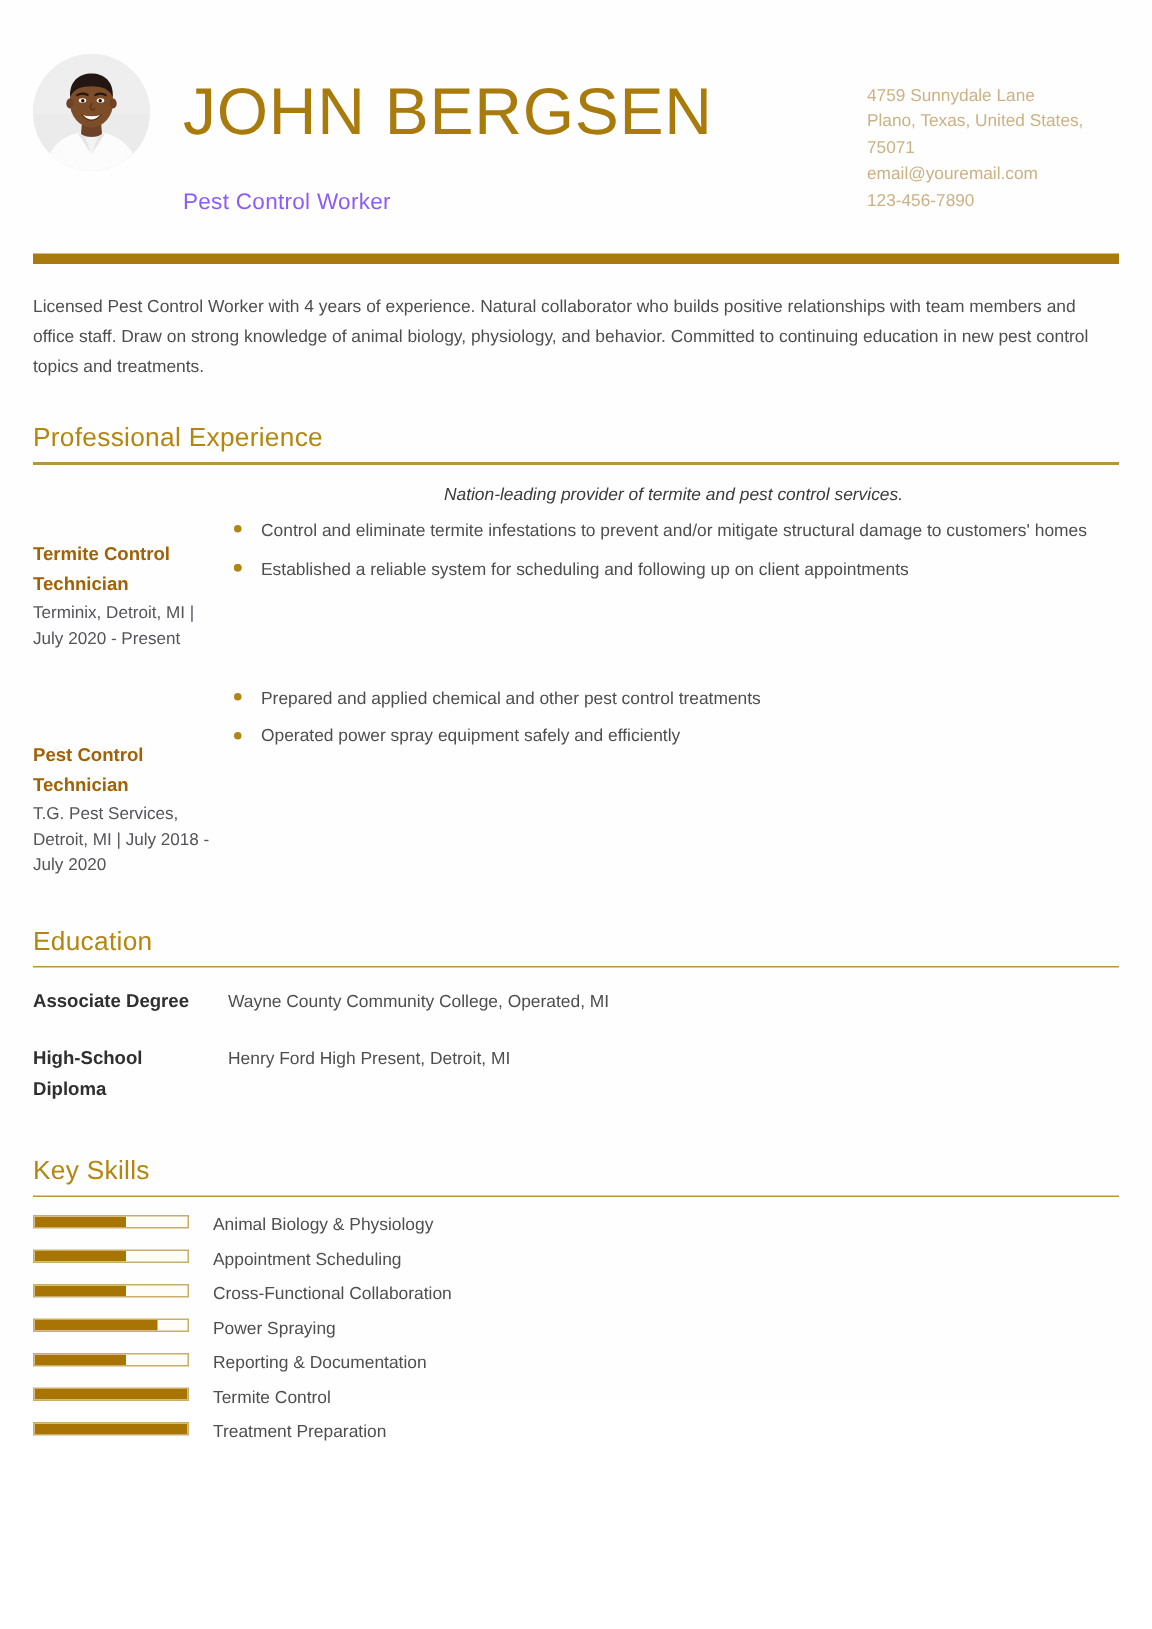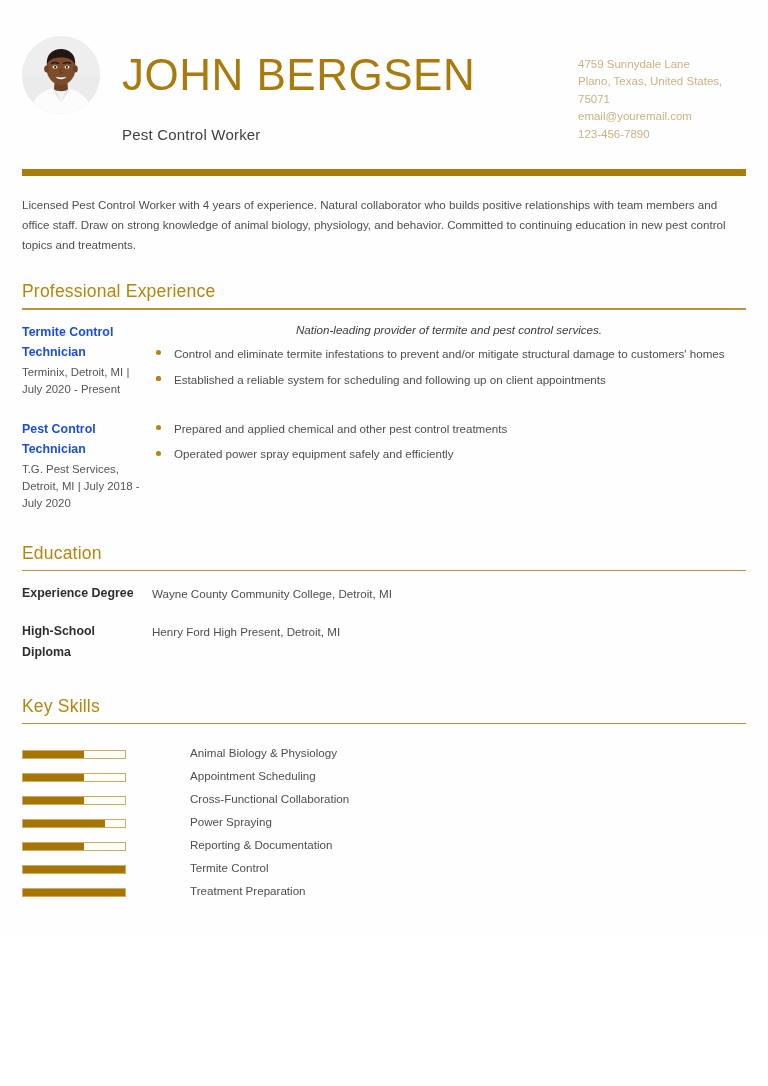--- a/index.html
+++ b/index.html
@@ -55,21 +55,21 @@
     color: #a87b0c;
     margin-left: 22px;
     line-height: 1;
     white-space: nowrap;
     font-family: "Liberation Sans", sans-serif;
   }
   .job-title {
     margin-left: 100px;
     margin-top: 12px;
     font-size: 15px;
-    color: #404040;
+    color: #8b5cf6;
     letter-spacing: .2px;
   }
 
   .contact {
     flex: 0 0 auto;
     width: 168px;
     padding-top: 20px;
     font-size: 11.5px;
     line-height: 1.52;
     color: #cbb184;
@@ -113,22 +113,23 @@
   }
   .entry:last-child { margin-bottom: 0; }
   .entry-left {
     flex: 0 0 120px;
     width: 120px;
     padding-right: 10px;
   }
   .entry-role {
     font-size: 12.4px;
     font-weight: bold;
-    color: #1d4ed8;
+    color: #a16207;
     line-height: 1.62;
+    margin-top: 37px;
   }
   .entry-meta {
     font-size: 11.4px;
     color: #54545a;
     line-height: 1.52;
     margin-top: 2px;
   }
   .entry-right {
     flex: 1 1 auto;
     min-width: 0;
@@ -185,23 +186,22 @@
     font-size: 11.6px;
     color: #4e4e50;
     line-height: 1.5;
     padding-top: 2px;
   }
 
   
   .skills { margin-top: 2px; }
   .skill-row {
     display: flex;
-    align-items: flex-end;
+    align-items: flex-start;
     height: 23px;
-    gap: 48px;
   }
   .skill-bar {
     flex: 0 0 104px;
     width: 104px;
     height: 9px;
     border: 1px solid #c9ad6b;
     box-sizing: border-box;
     background: #fffdf6;
     position: relative;
     overflow: hidden;
@@ -316,22 +316,22 @@
         </ul>
       </div>
     </div>
   </div>
 
   <div class="section" style="margin-top:30px;">
     <div class="section-title">Education</div>
     <div class="section-rule"></div>
 
     <div class="edu-entry">
-      <div class="edu-left">Experience Degree</div>
-      <div class="edu-right">Wayne County Community College, Detroit, MI</div>
+      <div class="edu-left">Associate Degree</div>
+      <div class="edu-right">Wayne County Community College, Operated, MI</div>
     </div>
     <div class="edu-entry">
       <div class="edu-left">High-School Diploma</div>
       <div class="edu-right">Henry Ford High Present, Detroit, MI</div>
     </div>
   </div>
 
   <div class="section" style="margin-top:34px;">
     <div class="section-title">Key Skills</div>
     <div class="section-rule"></div>

